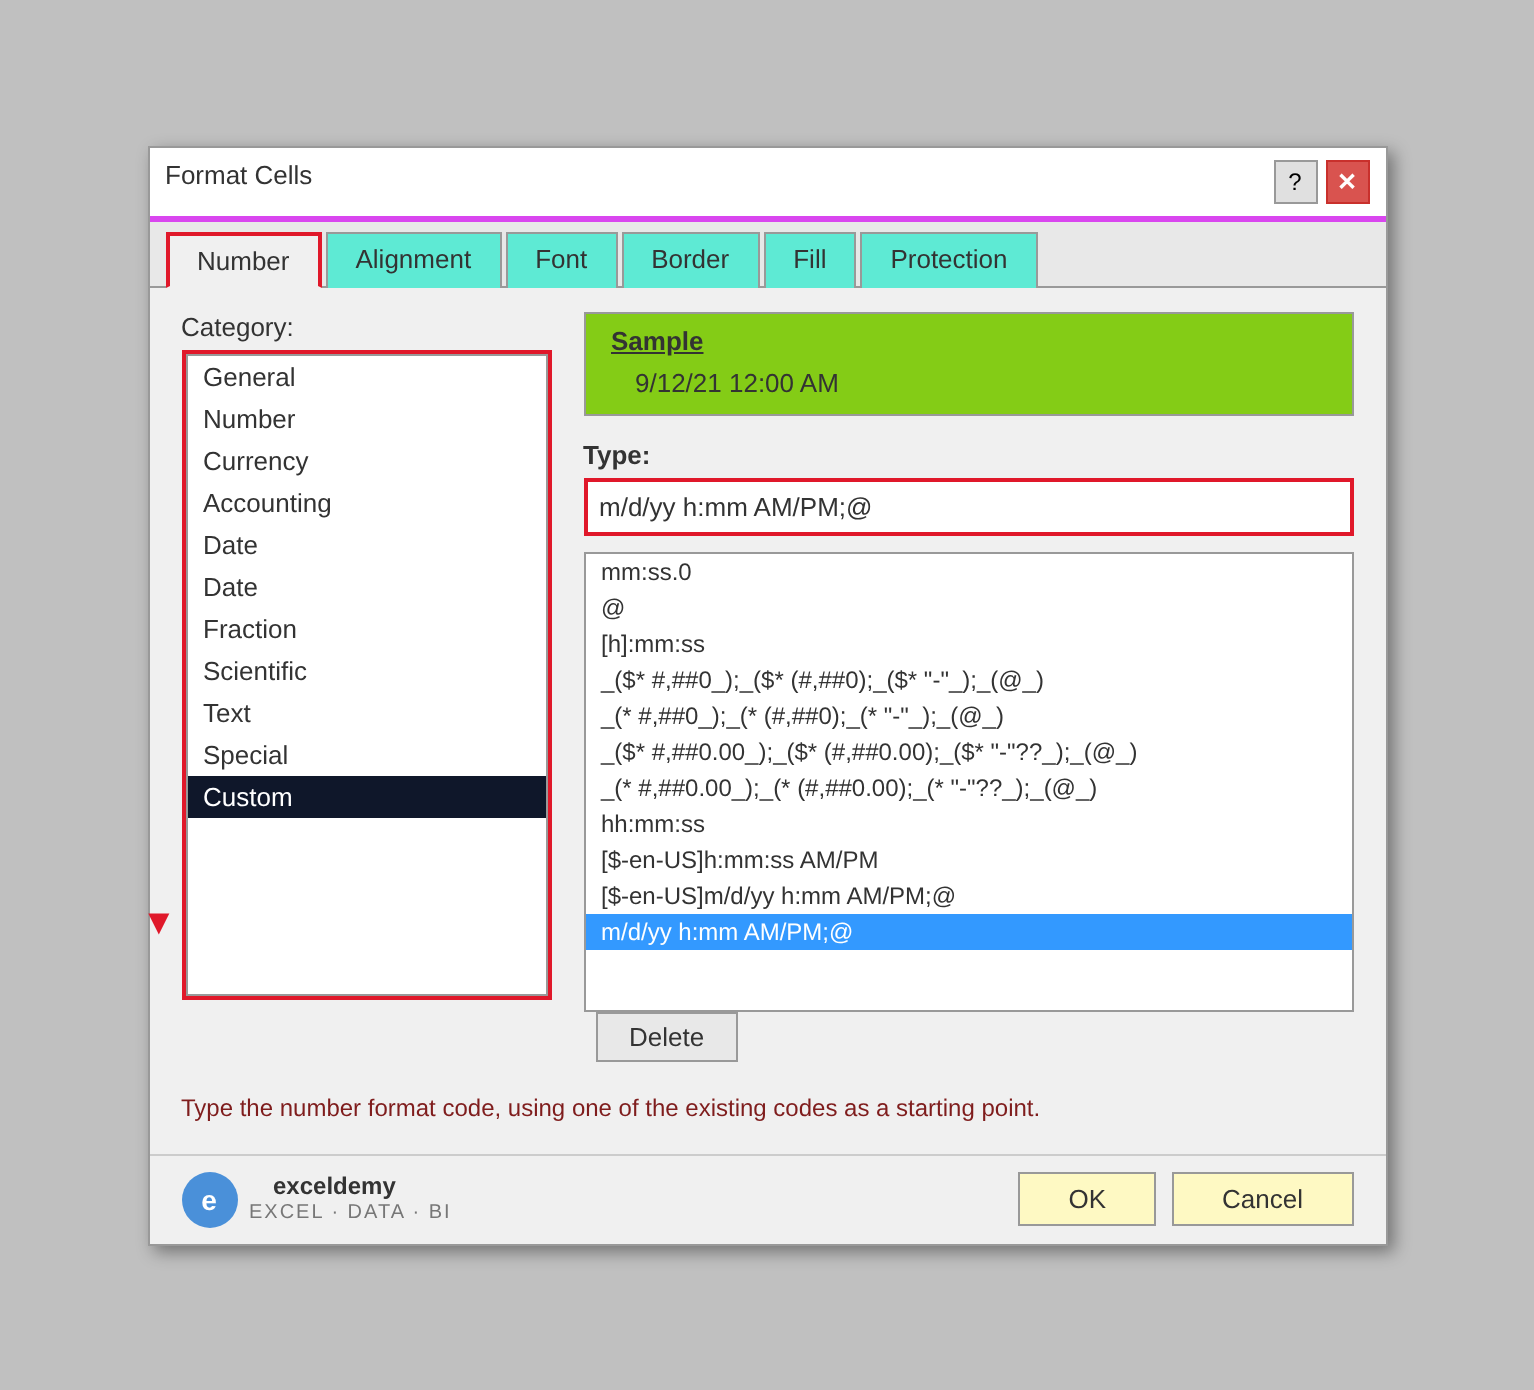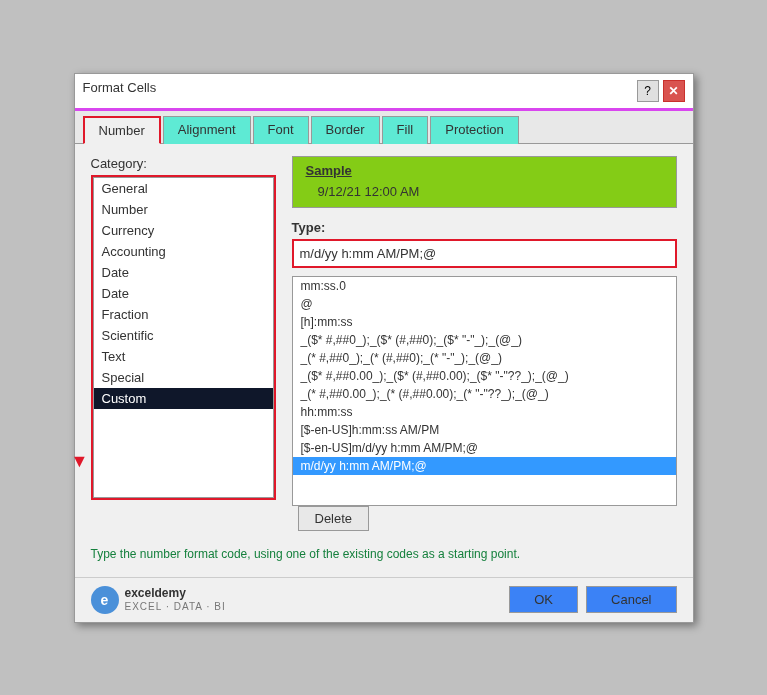--- a/index.html
+++ b/index.html
@@ -241,21 +241,21 @@
       background: #e8e8e8;
       cursor: pointer;
       font-size: 13px;
       color: #333;
       margin-left: 6px;
     }
     
     .description {
       margin-top: 12px;
       font-size: 12px;
-      color: #15803d;
+      color: #7f1d1d;
       padding: 4px 0;
     }
     
     .footer {
       display: flex;
       justify-content: space-between;
       align-items: center;
       padding: 8px 16px;
       border-top: 1px solid #ccc;
       background: #f0f0f0;
@@ -281,34 +281,35 @@
     }
     .footer-logo-text {
       display: flex;
       flex-direction: column;
       line-height: 1.2;
     }
     .footer-logo-name {
       font-weight: bold;
       font-size: 12px;
       color: #333;
+      margin-left: 12px;
     }
     .footer-logo-sub {
       font-size: 10px;
       color: #777;
       letter-spacing: 1px;
     }
     .footer-buttons {
       display: flex;
       gap: 8px;
     }
     .footer-btn {
       padding: 5px 24px;
       border: 1px solid #999;
-      background: #3b82f6;
+      background: #fef9c3;
       cursor: pointer;
       font-size: 13px;
       color: #333;
     }
     .category-list-wrapper {
       position: relative;
     }
   </style>
 </head>
 <body>

